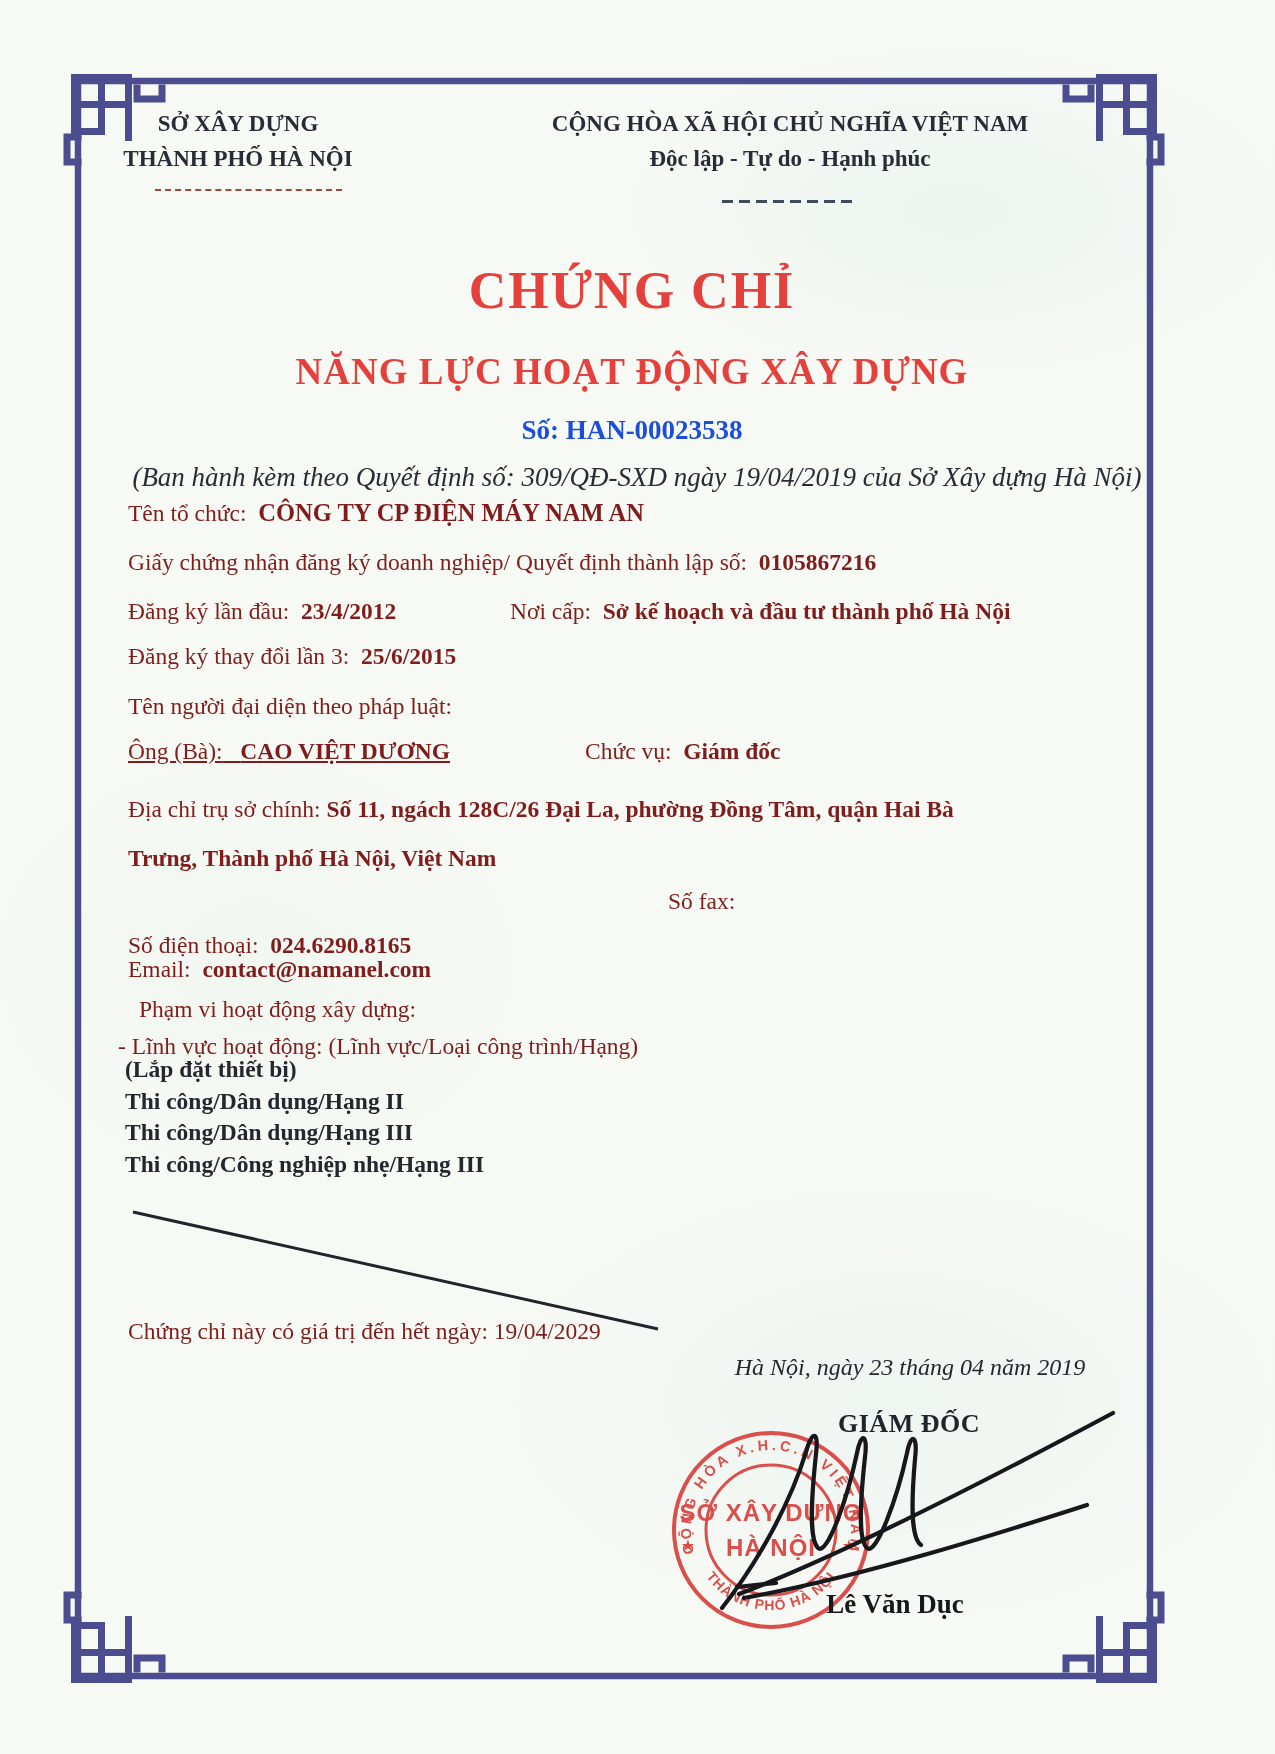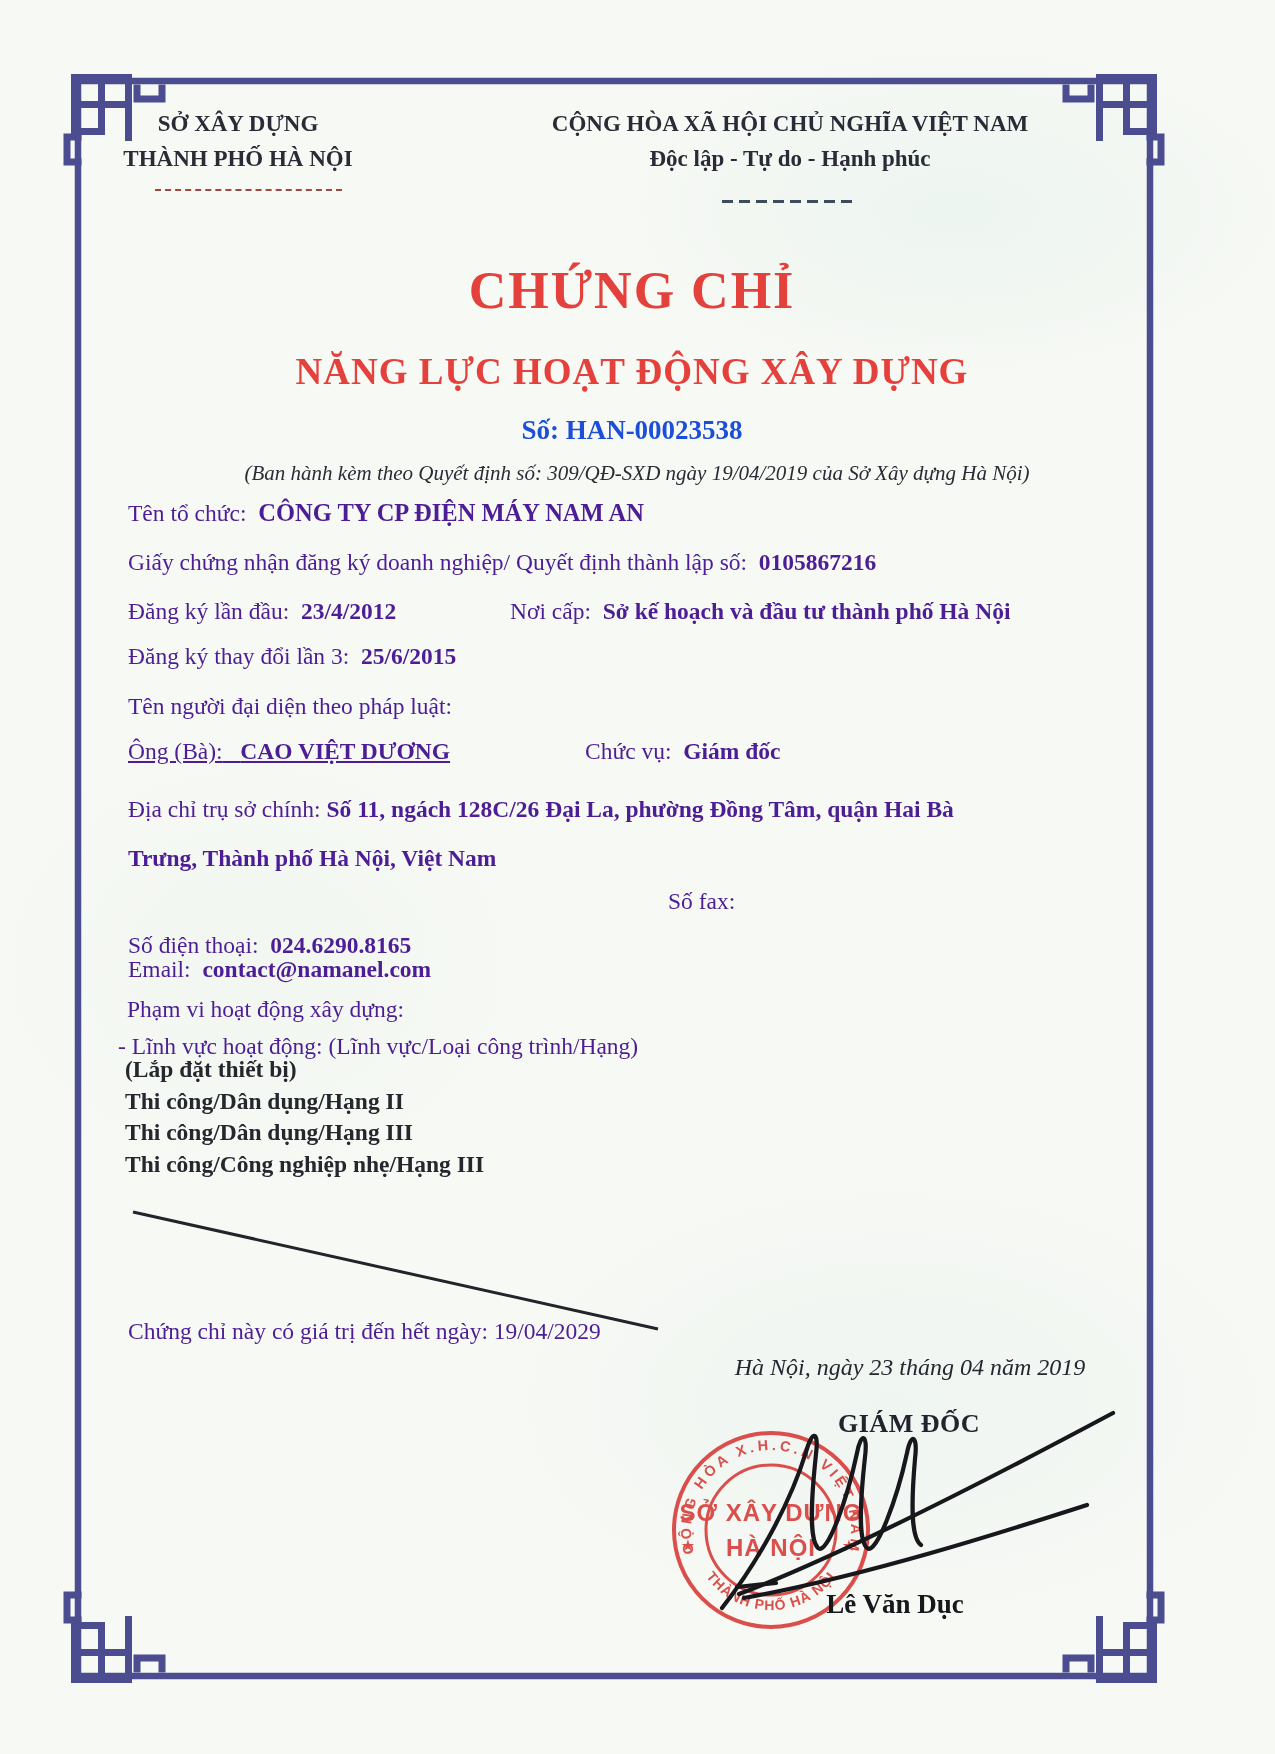--- a/index.html
+++ b/index.html
@@ -11,29 +11,29 @@
       radial-gradient(ellipse 500px 400px at 20% 55%, rgba(200,230,220,.12), transparent 60%),
       radial-gradient(ellipse 700px 400px at 70% 80%, rgba(190,220,225,.14), transparent 60%),
       #f7f9f4;
     color:#26262f;overflow:hidden;
   }
   .abs{position:absolute;}
   .txt{white-space:nowrap;line-height:1.2;}
   .b{font-weight:bold;}
   .ital{font-style:italic;}
   .ctr{text-align:center;}
-  .body-line{font-size:23.5px;color:#4c1d95;}
+  .body-line{font-size:23.5px;color:#7f1d1d;}
   .red{color:#e4413d;}
   #svg-layer{position:absolute;left:0;top:0;z-index:1;}
   .text-layer{z-index:2;}
   .hdr{font-size:23px;font-weight:bold;color:#2b2b38;}
   .title1{font-size:52px;font-weight:bold;letter-spacing:2px;}
   .title2{font-size:37px;font-weight:bold;letter-spacing:1px;}
   .so-line{font-size:27px;font-weight:bold;color:#1d4ed8;}
-  .note{font-size:21px;color:#2b2b36;}
+  .note{font-size:27px;color:#2b2b36;}
   .scope-item{font-size:23.5px;font-weight:bold;line-height:31.5px;}
   .sig-title{font-size:26px;font-weight:bold;color:#23232e;letter-spacing:.5px;}
   .sig-name{font-size:27px;font-weight:bold;color:#17171c;}
   .underline-red{height:0;border-top:2px dashed #9c4a40;}
   .motto-dash{height:3px;background:repeating-linear-gradient(90deg,#3d4c5c 0 11px,transparent 11px 17px);}
 </style>
 </head>
 <body>
 
 <svg id="svg-layer" width="1275" height="1754" viewBox="0 0 1275 1754">
@@ -161,21 +161,21 @@
   <span>Số điện thoại:</span>&nbsp;
   <span class="b">024.6290.8165</span>
 </div>
 <div class="abs text-layer txt body-line" style="left:668px;top:887px;">Số fax:</div>
 
 <div class="abs text-layer txt body-line" style="left:128px;top:955px;">
   <span>Email:</span>&nbsp;
   <span class="b">contact@namanel.com</span>
 </div>
 
-<div class="abs text-layer txt body-line" style="left:127px;top:995px;">Phạm vi hoạt động xây dựng:</div>
+<div class="abs text-layer txt body-line" style="left:139px;top:995px;">Phạm vi hoạt động xây dựng:</div>
 
 <div class="abs text-layer txt body-line" style="left:118px;top:1032px;">- Lĩnh vực hoạt động: (Lĩnh vực/Loại công trình/Hạng)</div>
 
 <div class="abs text-layer" style="left:125px;top:1054px;">
   <div class="txt scope-item">(Lắp đặt thiết bị)</div>
   <div class="txt scope-item">Thi công/Dân dụng/Hạng II</div>
   <div class="txt scope-item">Thi công/Dân dụng/Hạng III</div>
   <div class="txt scope-item">Thi công/Công nghiệp nhẹ/Hạng III</div>
 </div>
 

